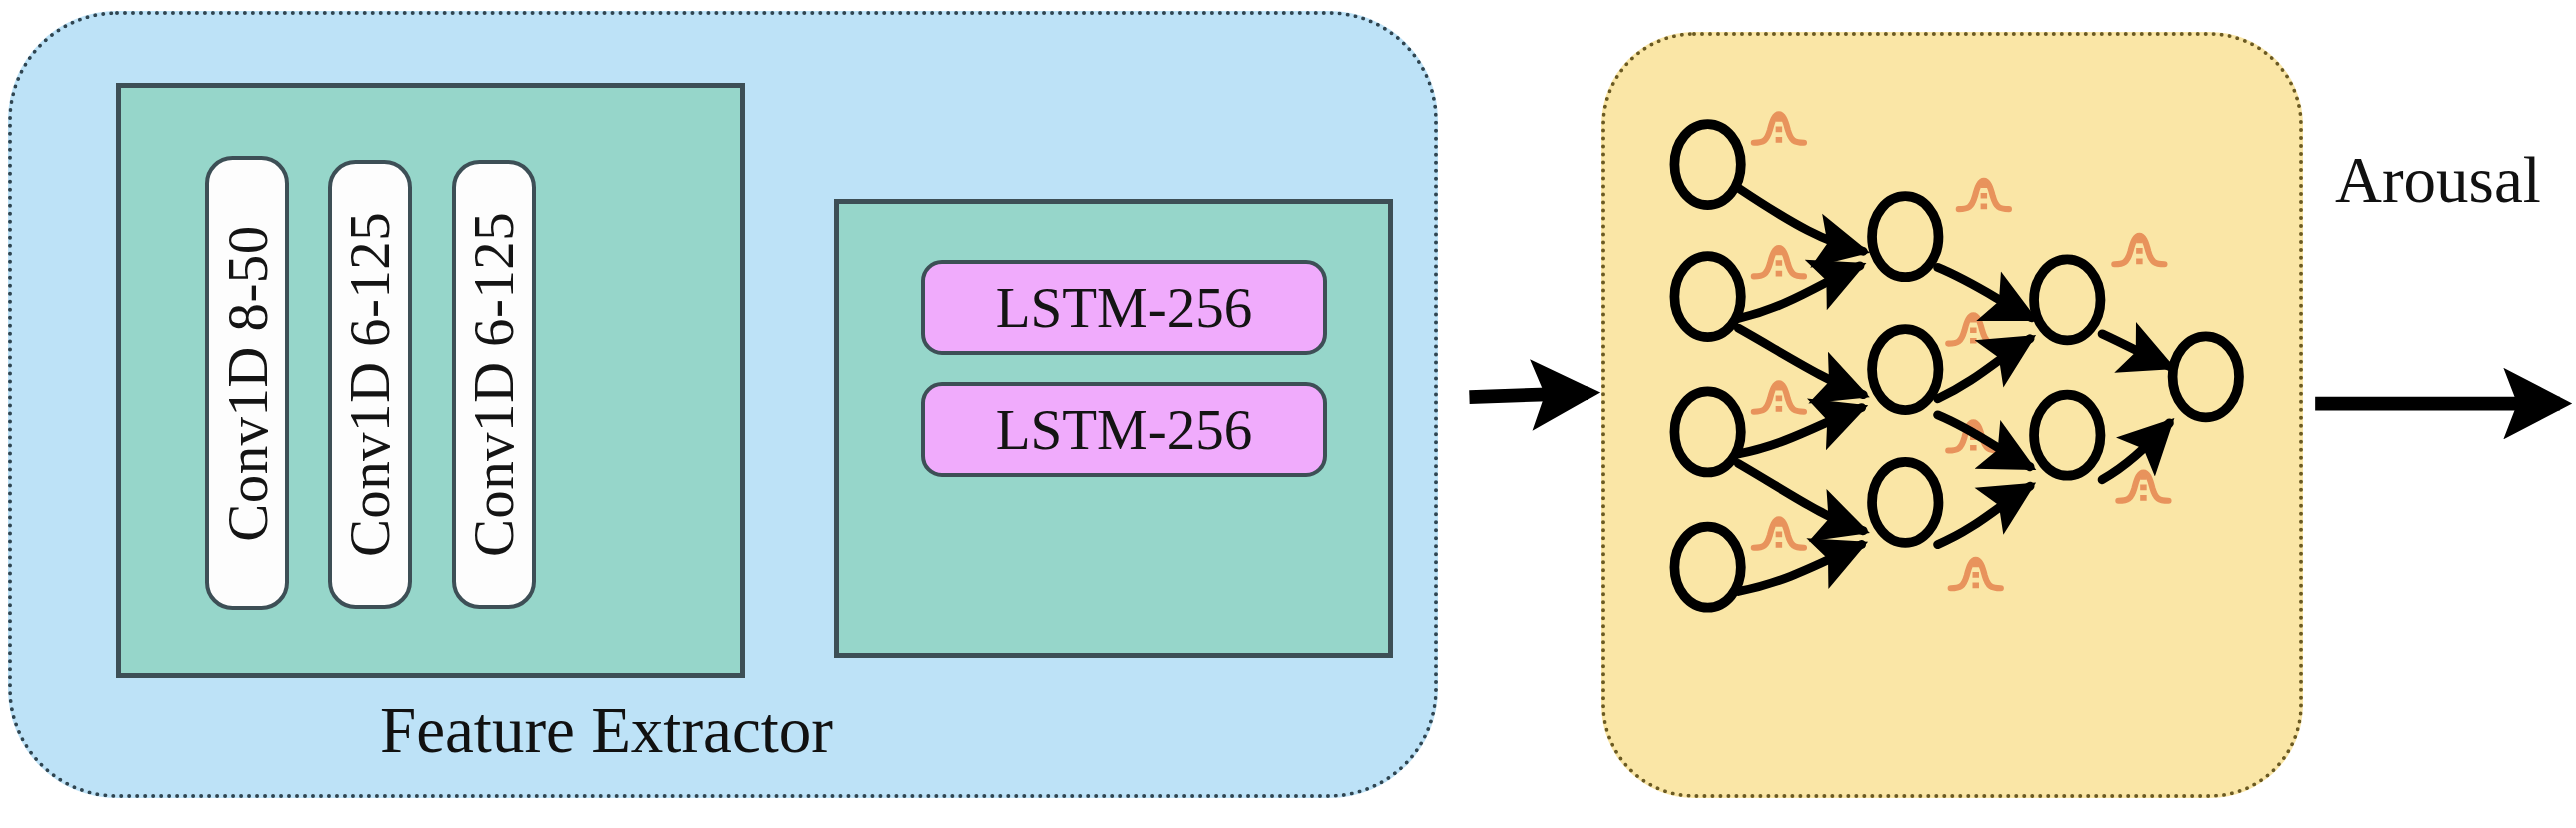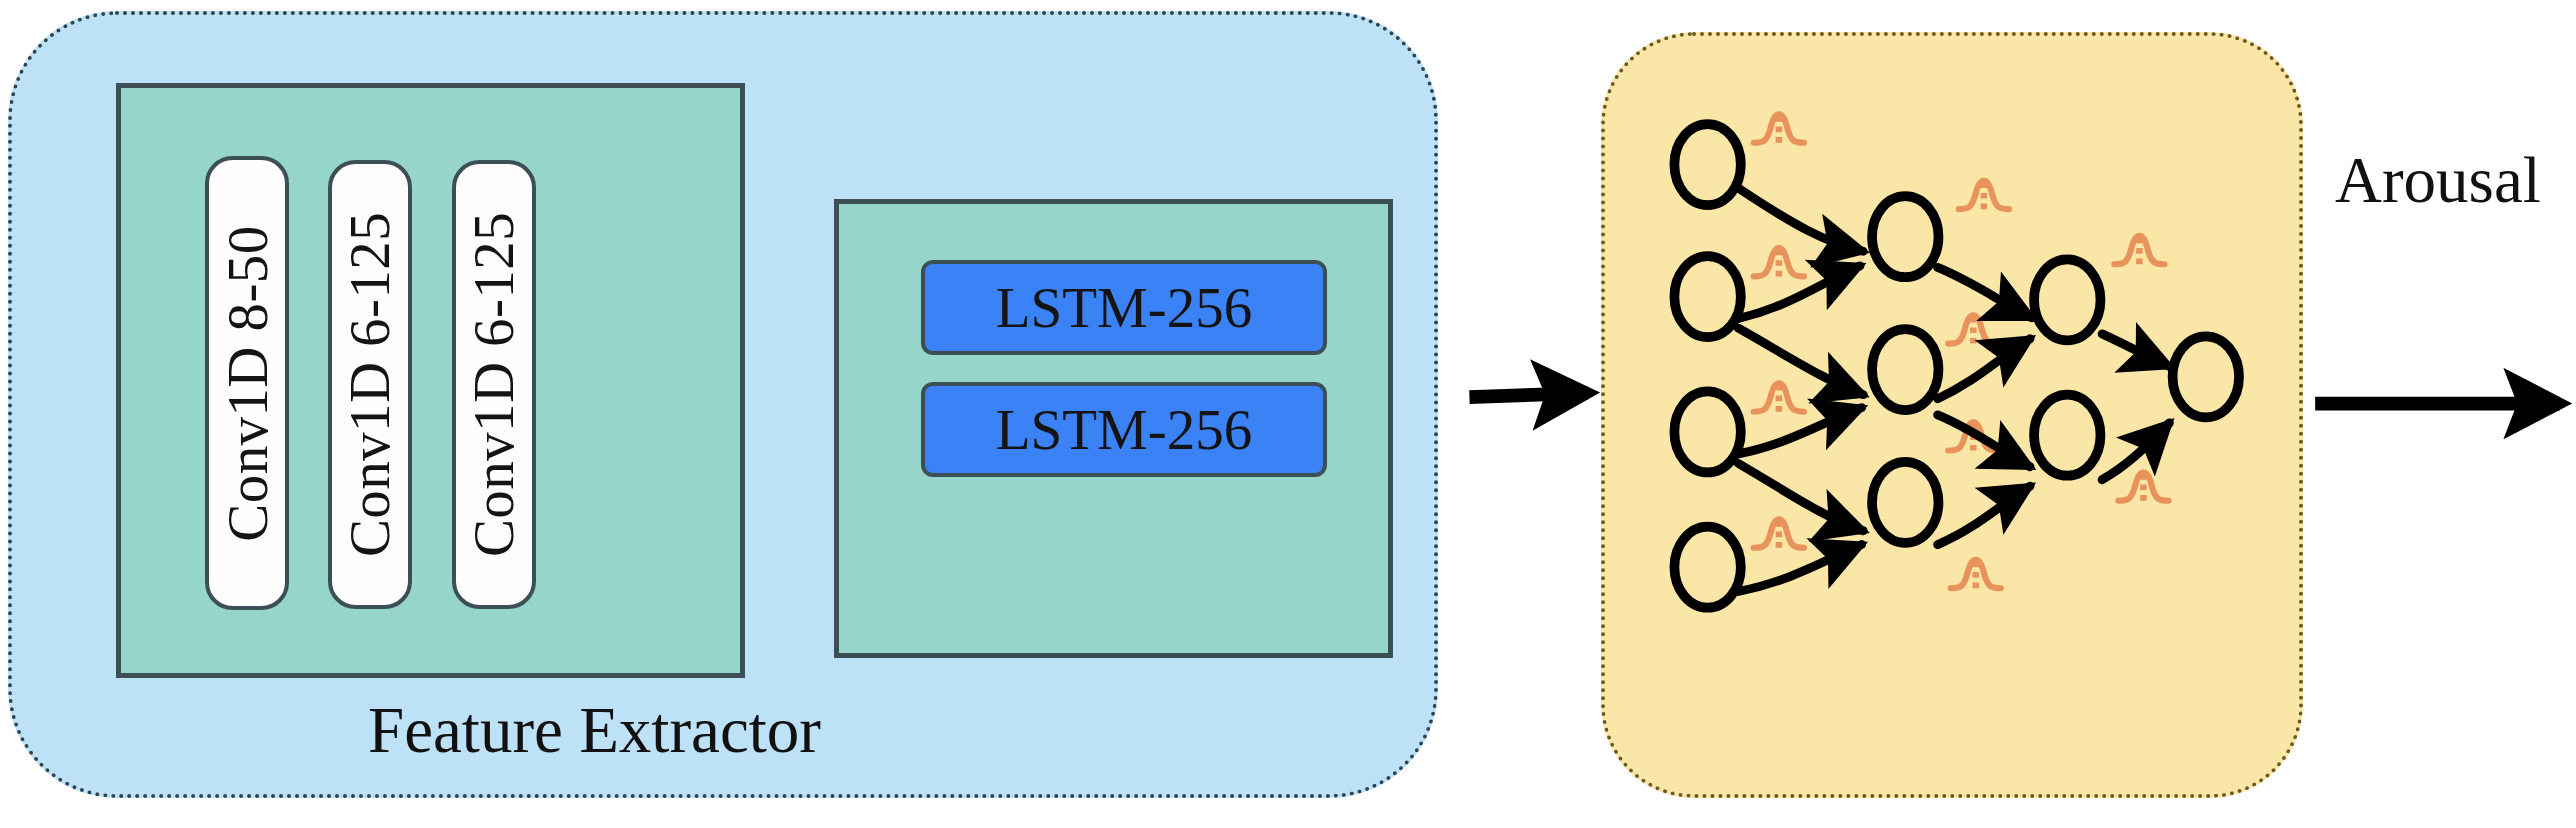--- a/index.html
+++ b/index.html
@@ -37,31 +37,31 @@
   .conv-chip .vtext{
     transform:rotate(-90deg);white-space:nowrap;
     font-size:57px;color:#141414;letter-spacing:0.4px;
   }
   #conv-chip-1{left:205px;top:156px;width:84px;height:454px;}
   #conv-chip-2{left:328px;top:160px;width:84px;height:449px;}
   #conv-chip-3{left:452px;top:160px;width:84px;height:449px;}
 
   
   .lstm-chip{
-    position:absolute;background:#3b82f6;border:4px solid #3d4f56;
-    border-radius:12px;box-sizing:border-box;
+    position:absolute;background:#f0abfc;border:4px solid #3d4f56;
+    border-radius:21px;box-sizing:border-box;
     display:flex;align-items:center;justify-content:center;
     font-size:57px;color:#141414;
   }
   #lstm-chip-1{left:921px;top:260px;width:406px;height:95px;}
   #lstm-chip-2{left:921px;top:382px;width:406px;height:95px;}
 
   
   .caption{position:absolute;font-size:65px;color:#111111;white-space:nowrap;}
-  #caption-feature-extractor{left:368px;top:693px;text-align:center;}
+  #caption-feature-extractor{left:380px;top:693px;text-align:center;}
   #caption-uncertainty-layer{left:1620px;top:640px;}
   #label-arousal{position:absolute;left:2335px;top:132px;font-size:65px;color:#111;white-space:nowrap;margin-top:11px;}
 </style>
 </head>
 <body>
 
 <div id="stage">
 
   <div class="panel-blue"></div>
 

